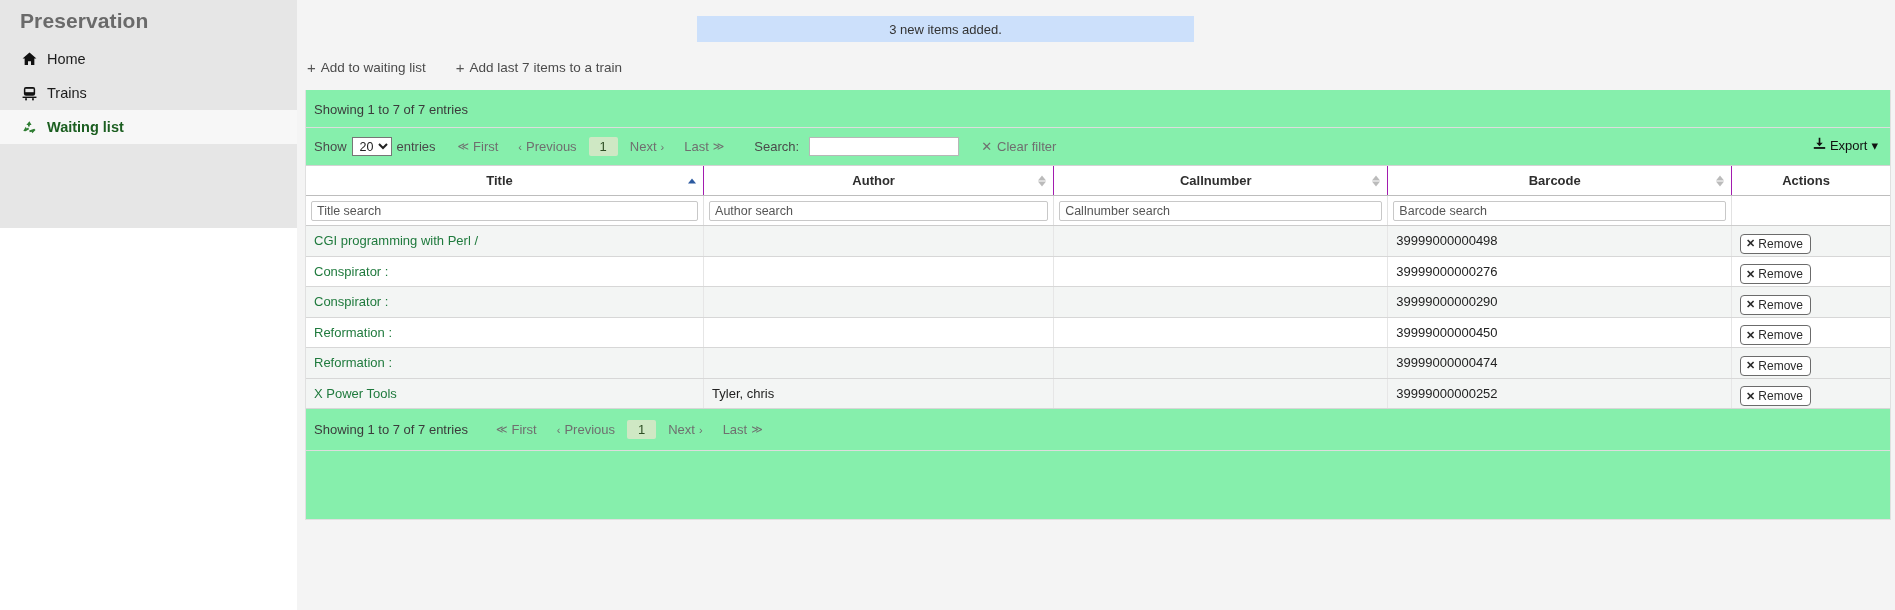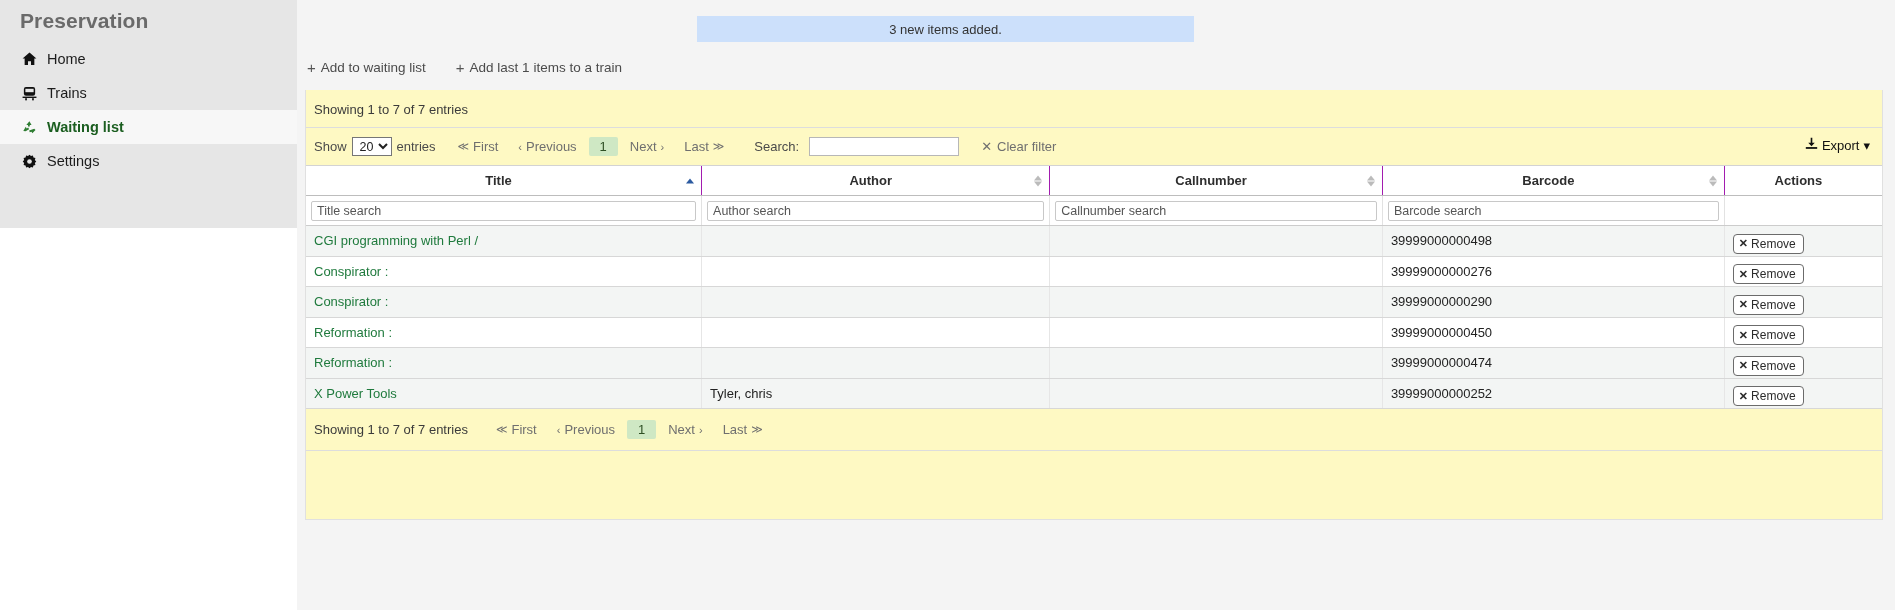--- a/index.html
+++ b/index.html
@@ -89,22 +89,22 @@
     background: transparent;
     border: none;
     padding: 4px 2px;
     font-family: inherit;
   }
   .tb-btn .plus { font-size: 15px; line-height: 1; color: #555; }
 
   
   .card {
     margin-left: 8px;
-    margin-right: 12px;
-    background: #fef9c3;
+    margin-right: 4px;
+    background: #86efac;
     border: 1px solid #e0e0e0;
     border-top: none;
     min-height: 430px;
     padding: 0;
   }
 
   .showing-top {
     padding: 12px 0 10px 8px;
     font-size: 13px;
     color: #3b3b3b;
@@ -402,45 +402,36 @@
       <span class="ico">
         <svg width="15" height="15" viewBox="0 0 16 16" aria-hidden="true">
           <path d="M7.9 1.2 L10.2 5.2 L8.3 5.2 L8.3 7.0 L6.4 7.0 L6.4 5.2 L4.6 5.2 Z" fill="#2e7d32"></path>
           <path d="M1.4 11.6 L4.0 7.3 L5.0 9.0 L6.6 8.1 L7.6 9.8 L3.8 12.0 Z" fill="#2e7d32"></path>
           <path d="M14.4 10.6 L11.0 14.2 L10.2 12.4 L8.3 13.0 L7.6 11.2 L13.1 9.4 Z" fill="#2e7d32"></path>
         </svg>
       </span>
       <span>Waiting list</span>
     </div>
 
-    <div class="nav-item">
-      <span class="ico">
-        <svg width="15" height="15" viewBox="0 0 16 16" aria-hidden="true">
-          <path d="M8 0.8 L9.6 2.2 L11.6 1.6 L12.2 3.7 L14.3 4.3 L13.7 6.3 L15.2 8 L13.7 9.7 L14.3 11.7 L12.2 12.3 L11.6 14.4 L9.6 13.8 L8 15.2 L6.4 13.8 L4.4 14.4 L3.8 12.3 L1.7 11.7 L2.3 9.7 L0.8 8 L2.3 6.3 L1.7 4.3 L3.8 3.7 L4.4 1.6 L6.4 2.2 Z" fill="#111"></path>
-          <circle cx="8" cy="8" r="2.5" fill="#e6e6e6"></circle>
-        </svg>
-      </span>
-      <span>Settings</span>
-    </div>
   </aside>
 
   <section class="main">
 
     <div class="alert-row">
       <div class="alert">3 new items added.</div>
     </div>
 
     <div class="toolbar">
       <button class="tb-btn">
         <span class="plus">+</span>
         <span>Add to waiting list</span>
       </button>
       <button class="tb-btn">
         <span class="plus">+</span>
-        <span>Add last 1 items to a train</span>
+        <span>Add last 7 items to a train</span>
       </button>
     </div>
 
     <div class="card">
 
       <div class="showing-top">Showing 1 to 7 of 7 entries</div>
 
       <div class="dt-controls">
         <span class="dt-length">
           <span>Show</span>

